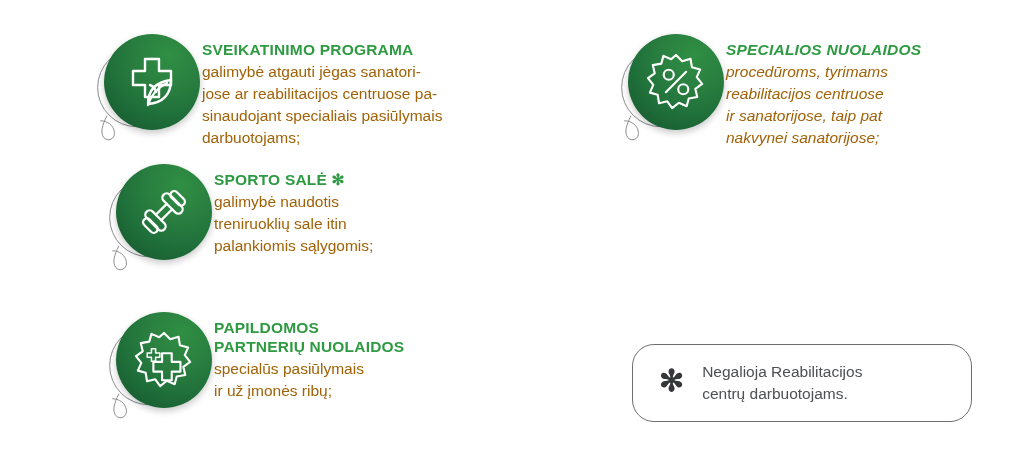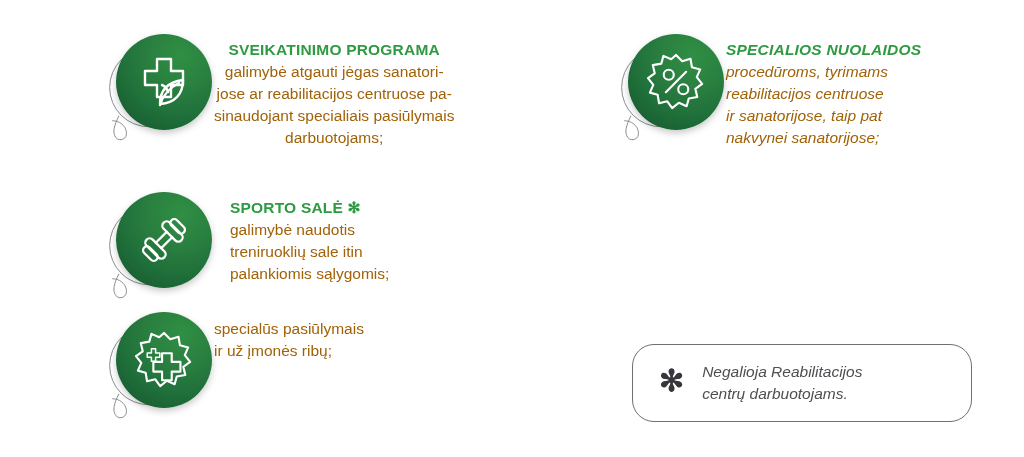--- a/index.html
+++ b/index.html
@@ -96,27 +96,26 @@
     font-weight: bold;
     line-height: 1;
     margin-right: 18px;
     margin-top: -4px;
   }
   .footnote-text {
     color: #4d4f52;
     font-size: 15.5px;
     line-height: 22px;
     white-space: pre-line;
-    font-style: italic;
   }
 </style>
 </head>
 <body>
 
-<div class="benefit" style="left:104px; top:34px;text-align:center;">
+<div class="benefit" style="left:92px; top:34px;">
 
   <div class="badge-wrap">
     <svg class="badge-outline" viewBox="0 0 110 118">
       <circle cx="50" cy="50" r="47.2" fill="none" stroke="#8a8c8f" stroke-width="1.2"></circle>
       <path d="M14 84 C 8 96, 6 104, 10 110 C 15 116, 24 112, 23 104 C 22 95, 14 90, 6 90" fill="none" stroke="#8a8c8f" stroke-width="1.2"></path>
     </svg>
     <div class="badge-disc">
       <svg width="56" height="56" viewBox="0 0 56 56" fill="none" stroke="#ffffff" stroke-width="2.4" stroke-linejoin="round" stroke-linecap="round">
         <path d="M21 5 H35 V17 H47 V31 H35 V43 H21 V31 H9 V17 H21 Z"></path>
         <path d="M24 50 C24 36, 32 28, 47 26 C47 40, 39 49, 24 50 Z"></path>
@@ -128,21 +127,21 @@
 
   <div class="benefit-text">
     <p class="benefit-title">SVEIKATINIMO PROGRAMA</p>
     <p class="benefit-body">galimybė atgauti jėgas sanatori-
 jose ar reabilitacijos centruose pa-
 sinaudojant specialiais pasiūlymais
 darbuotojams;</p>
   </div>
 </div>
 
-<div class="benefit" style="left:104px; top:192px;gap:16px;">
+<div class="benefit" style="left:104px; top:164px;">
 
   <div class="badge-wrap">
     <svg class="badge-outline" viewBox="0 0 110 118">
       <circle cx="50" cy="50" r="47.2" fill="none" stroke="#8a8c8f" stroke-width="1.2"></circle>
       <path d="M14 84 C 8 96, 6 104, 10 110 C 15 116, 24 112, 23 104 C 22 95, 14 90, 6 90" fill="none" stroke="#8a8c8f" stroke-width="1.2"></path>
     </svg>
     <div class="badge-disc">
       <svg width="54" height="54" viewBox="0 0 56 56" fill="none" stroke="#ffffff" stroke-width="2.4" stroke-linejoin="round" stroke-linecap="round">
         <g transform="rotate(-45 28 28)">
           <rect x="4" y="19" width="8" height="18" rx="4"></rect>
@@ -176,20 +175,22 @@
                  L50 37 L52 45.5 L43.2 47 L41 55 L33 51.5 L26 57 L21 50
                  L12.5 52 L11 43.2 L3 41 L6.5 33 L1 26 L8 21 L6 12.5
                  L14.8 11 L17 3 L25 6.5 Z"></path>
         <path d="M18 19 H24 V25 H30 V31 H24 V37 H18 V31 H12 V25 H18 Z" transform="translate(-1 -1) scale(0.72) translate(7 8)"></path>
         <path d="M26 24 H36 V33 H45 V43 H36 V52 H26 V43 H17 V33 H26 Z" transform="translate(2 -1)"></path>
       </svg>
     </div>
   </div>
 
   <div class="benefit-text">
+    <p class="benefit-title">PAPILDOMOS
+PARTNERIŲ NUOLAIDOS</p>
     <p class="benefit-body">specialūs pasiūlymais
 ir už įmonės ribų;</p>
   </div>
 </div>
 
 <div class="benefit" style="left:616px; top:34px;font-style:italic;">
 
   <div class="badge-wrap">
     <svg class="badge-outline" viewBox="0 0 110 118">
       <circle cx="50" cy="50" r="47.2" fill="none" stroke="#8a8c8f" stroke-width="1.2"></circle>

